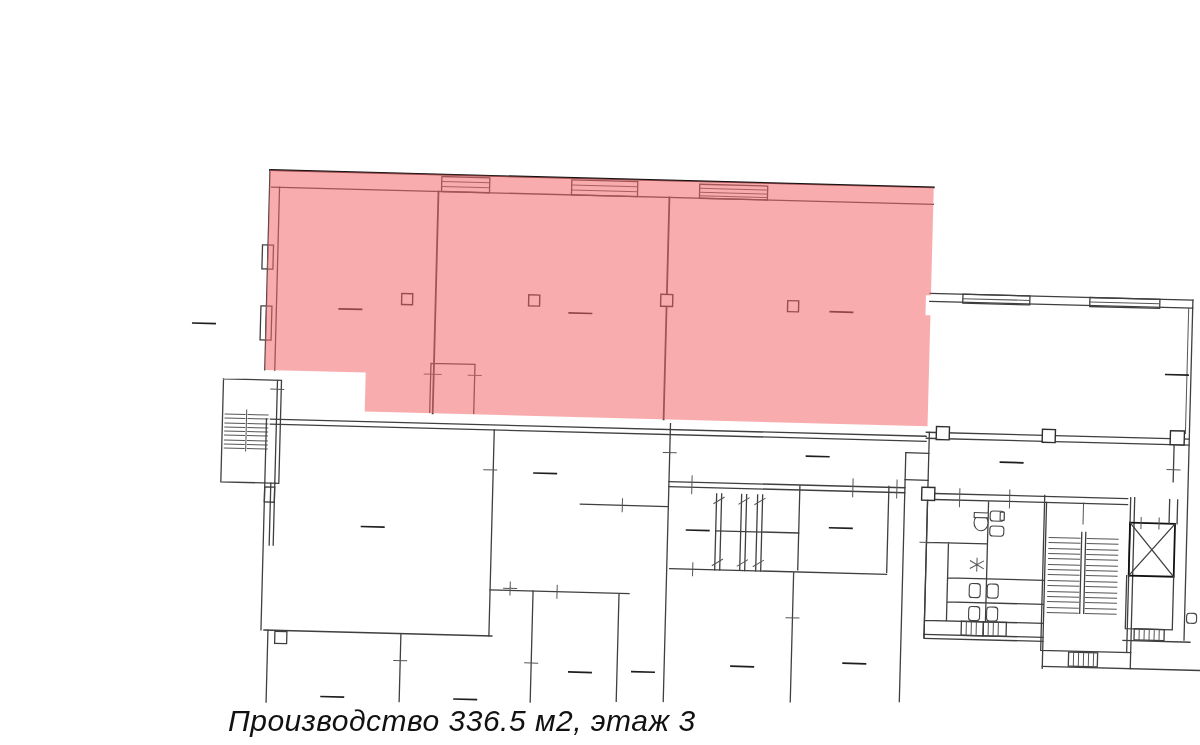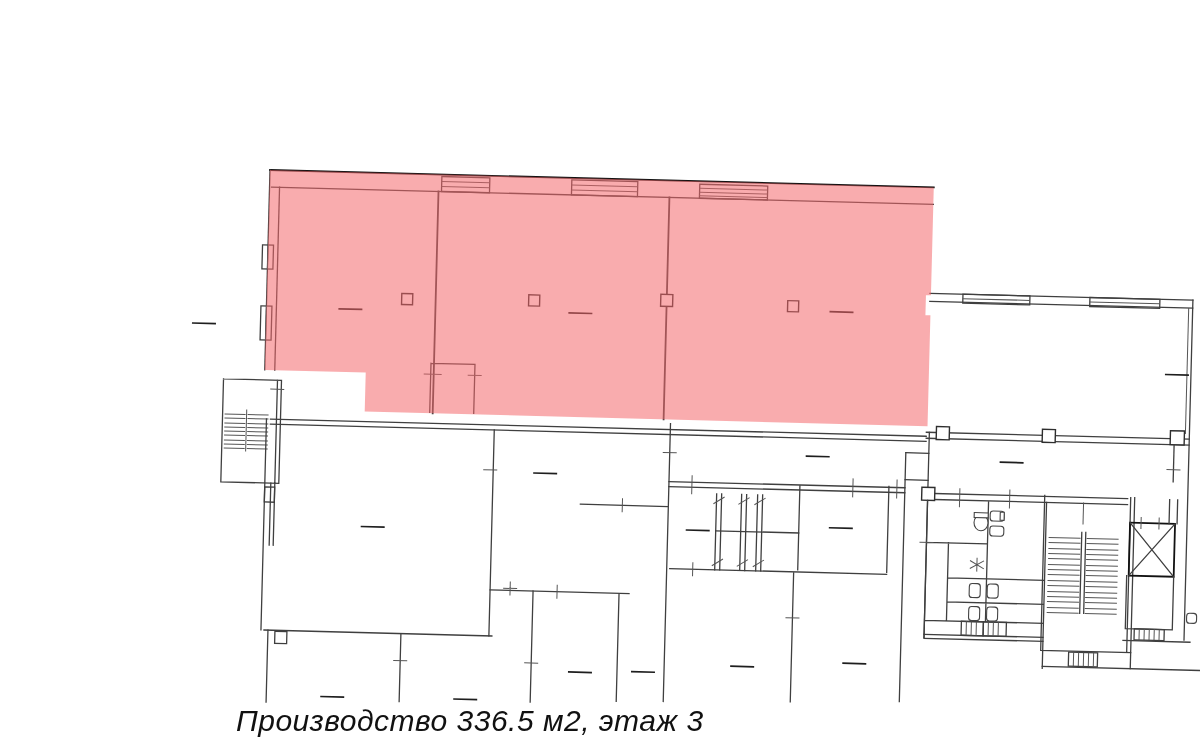--- a/index.html
+++ b/index.html
@@ -6,21 +6,21 @@
   #stage{position:relative;width:1200px;height:745px;background:#fff;overflow:hidden;
          font-family:"Liberation Sans",sans-serif;}
   svg{position:absolute;left:0;top:0;}
   .w  {stroke:#3f3f3f;stroke-width:1.3;fill:none;stroke-linecap:square;}
   .w2 {stroke:#3f3f3f;stroke-width:1.8;fill:none;stroke-linecap:square;}
   .wh {stroke:#121212;stroke-width:1.8;fill:none;stroke-linecap:square;}
   .wt {stroke:#555;stroke-width:1;fill:none;}
   .sq {stroke:#2e2e2e;stroke-width:1.4;fill:#ffffff;}
   .fx {stroke:#444;stroke-width:1.1;fill:#ffffff;}
   .d  {stroke:#1e1e1e;stroke-width:1.7;fill:none;}
-  #caption{position:absolute;left:236px;top:704px;width:720px;
+  #caption{position:absolute;left:228px;top:704px;width:720px;
            font-style:italic;font-size:30px;letter-spacing:.5px;color:#111;
            white-space:nowrap;}
 </style>
 </head>
 <body>
 
 <div id="stage">
   <svg width="1200" height="745" viewBox="0 0 1200 745">
     <g transform="rotate(1.5 270 170)">
 

